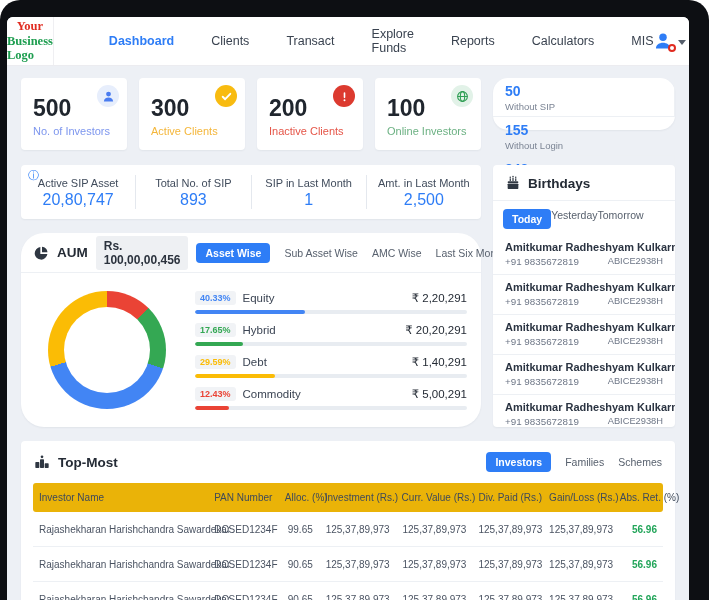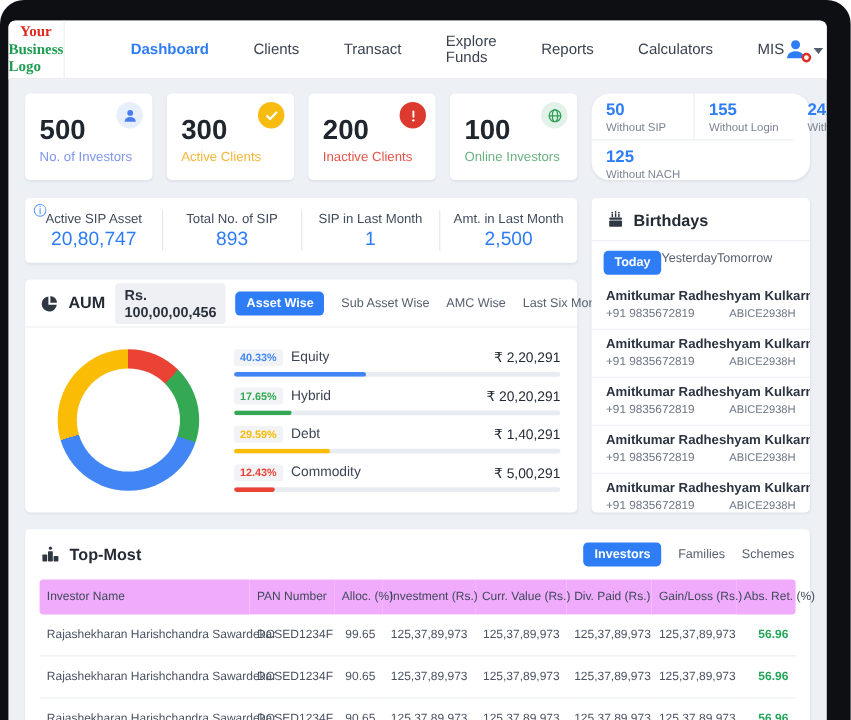--- a/index.html
+++ b/index.html
@@ -28,41 +28,41 @@
   .row1{display:flex;gap:12px;margin-bottom:15px;}
   .card{background:#fff;border-radius:4px;box-shadow:0 1px 2px rgba(40,50,70,.06);}
 
   .stats-group{display:flex;gap:12px;width:460px;}
   .stat-card{flex:1;height:72px;position:relative;padding:12px 12px 10px;cursor:pointer;}
   .stat-icon{position:absolute;top:7px;right:8px;width:22px;height:22px;border-radius:50%;display:flex;align-items:center;justify-content:center;}
   .stat-icon svg{width:13px;height:13px;}
   .stat-value{font-size:23px;font-weight:bold;color:#20262e;line-height:1.1;margin-top:6px;}
   .stat-label{font-size:11px;margin-top:4px;white-space:nowrap;}
 
-  .mini-grid{width:182px;height:72px;display:grid;grid-template-columns:1fr 1fr 1fr;grid-template-rows:1fr 1fr;border-radius:15px;}
+  .mini-grid{width:182px;height:52px;display:grid;grid-template-columns:1fr;grid-template-rows:1fr 1fr;border-radius:15px;}
   .mini-cell{padding:5px 12px 4px;cursor:pointer;}
   .mini-cell:nth-child(1),.mini-cell:nth-child(2){border-bottom:1px solid var(--line);}
   .mini-cell:nth-child(odd){border-right:1px solid var(--line);}
   .mini-val{font-size:14px;font-weight:bold;color:var(--accent);}
   .mini-lbl{font-size:9.5px;color:#7b8494;margin-top:2px;white-space:nowrap;}
 
   .row2{display:flex;gap:12px;margin-bottom:14px;}
   .left-col{width:460px;display:flex;flex-direction:column;}
 
   
   .sip{height:54px;position:relative;display:flex;align-items:center;margin-bottom:14px;}
   .sip .info{position:absolute;left:7px;top:3px;font-size:11px;color:var(--accent);cursor:pointer;}
   .sip-item{flex:1;text-align:center;padding-top:2px;}
   .sip-item + .sip-item{border-left:1px solid #e4e8ee;}
   .sip-lbl{font-size:11px;color:#414c5c;}
   .sip-val{font-size:16px;color:var(--accent);margin-top:2px;}
   .sip-item:first-child .sip-val{font-size:18px;}
 
   
-  .aum{height:194px;display:flex;flex-direction:column;}
+  .aum{height:194px;display:flex;flex-direction:column;border-radius:23px;}
   .aum-hd{height:40px;display:flex;align-items:center;gap:8px;padding:0 12px;border-bottom:1px solid var(--line);}
   .sec-icon{width:16px;height:16px;color:#2f3742;}
   .sec-icon svg{width:16px;height:16px;}
   .sec-title{font-size:13.5px;font-weight:bold;color:#242b35;}
   .aum-badge{background:#eef0f3;border-radius:3px;padding:3px 8px;font-size:12px;font-weight:bold;color:#2b323d;}
   .tabs{margin-left:auto;display:flex;align-items:center;gap:14px;}
   .tab{font-size:10.5px;color:#58616e;cursor:pointer;white-space:nowrap;}
   .tab.pill{background:var(--accent);color:#fff;padding:4px 9px;border-radius:4px;font-weight:bold;}
   .aum-body{flex:1;display:flex;align-items:center;}
   .donut-wrap{width:172px;display:flex;align-items:center;justify-content:center;}
@@ -88,21 +88,21 @@
   .bday-name{font-size:11px;font-weight:600;color:#2b3442;white-space:nowrap;}
   .bday-sub{display:flex;justify-content:space-between;margin-top:3px;}
   .bday-phone{font-size:9.8px;color:#6d7686;}
   .bday-pan{font-size:9.3px;color:#6d7686;}
 
   
   .topmost{width:100%;}
   .tm-hd{height:42px;display:flex;align-items:center;gap:8px;padding:0 13px;}
   .tbl-wrap{padding:0 12px 12px;}
   table{width:100%;border-collapse:collapse;table-layout:fixed;}
-  thead th{background:#f0abfc;font-size:10px;font-weight:normal;color:#3f4a5a;padding:9px 6px;text-align:right;white-space:nowrap;cursor:pointer;margin-top:26px;}
+  thead th{background:#eab308;font-size:10px;font-weight:normal;color:#3f4a5a;padding:9px 6px;text-align:right;white-space:nowrap;cursor:pointer;margin-top:26px;}
   thead th:first-child{text-align:left;border-radius:3px 0 0 3px;}
   thead th:nth-child(2){text-align:left;}
   thead th:last-child{border-radius:0 3px 3px 0;}
   tbody td{font-size:10px;color:#4a5362;padding:11.5px 6px;border-bottom:1px solid var(--line);text-align:right;white-space:nowrap;}
   tbody td:first-child,tbody td:nth-child(2){text-align:left;}
   tbody td.ret{color:#23a55a;font-weight:bold;}
   col.c-name{width:28.5%}col.c-pan{width:11.5%}col.c-alloc{width:6.5%}col.c-inv{width:12.5%}
   col.c-cur{width:12.5%}col.c-div{width:11.5%}col.c-gain{width:11.5%}col.c-ret{width:8%}
 </style>
 </head>

